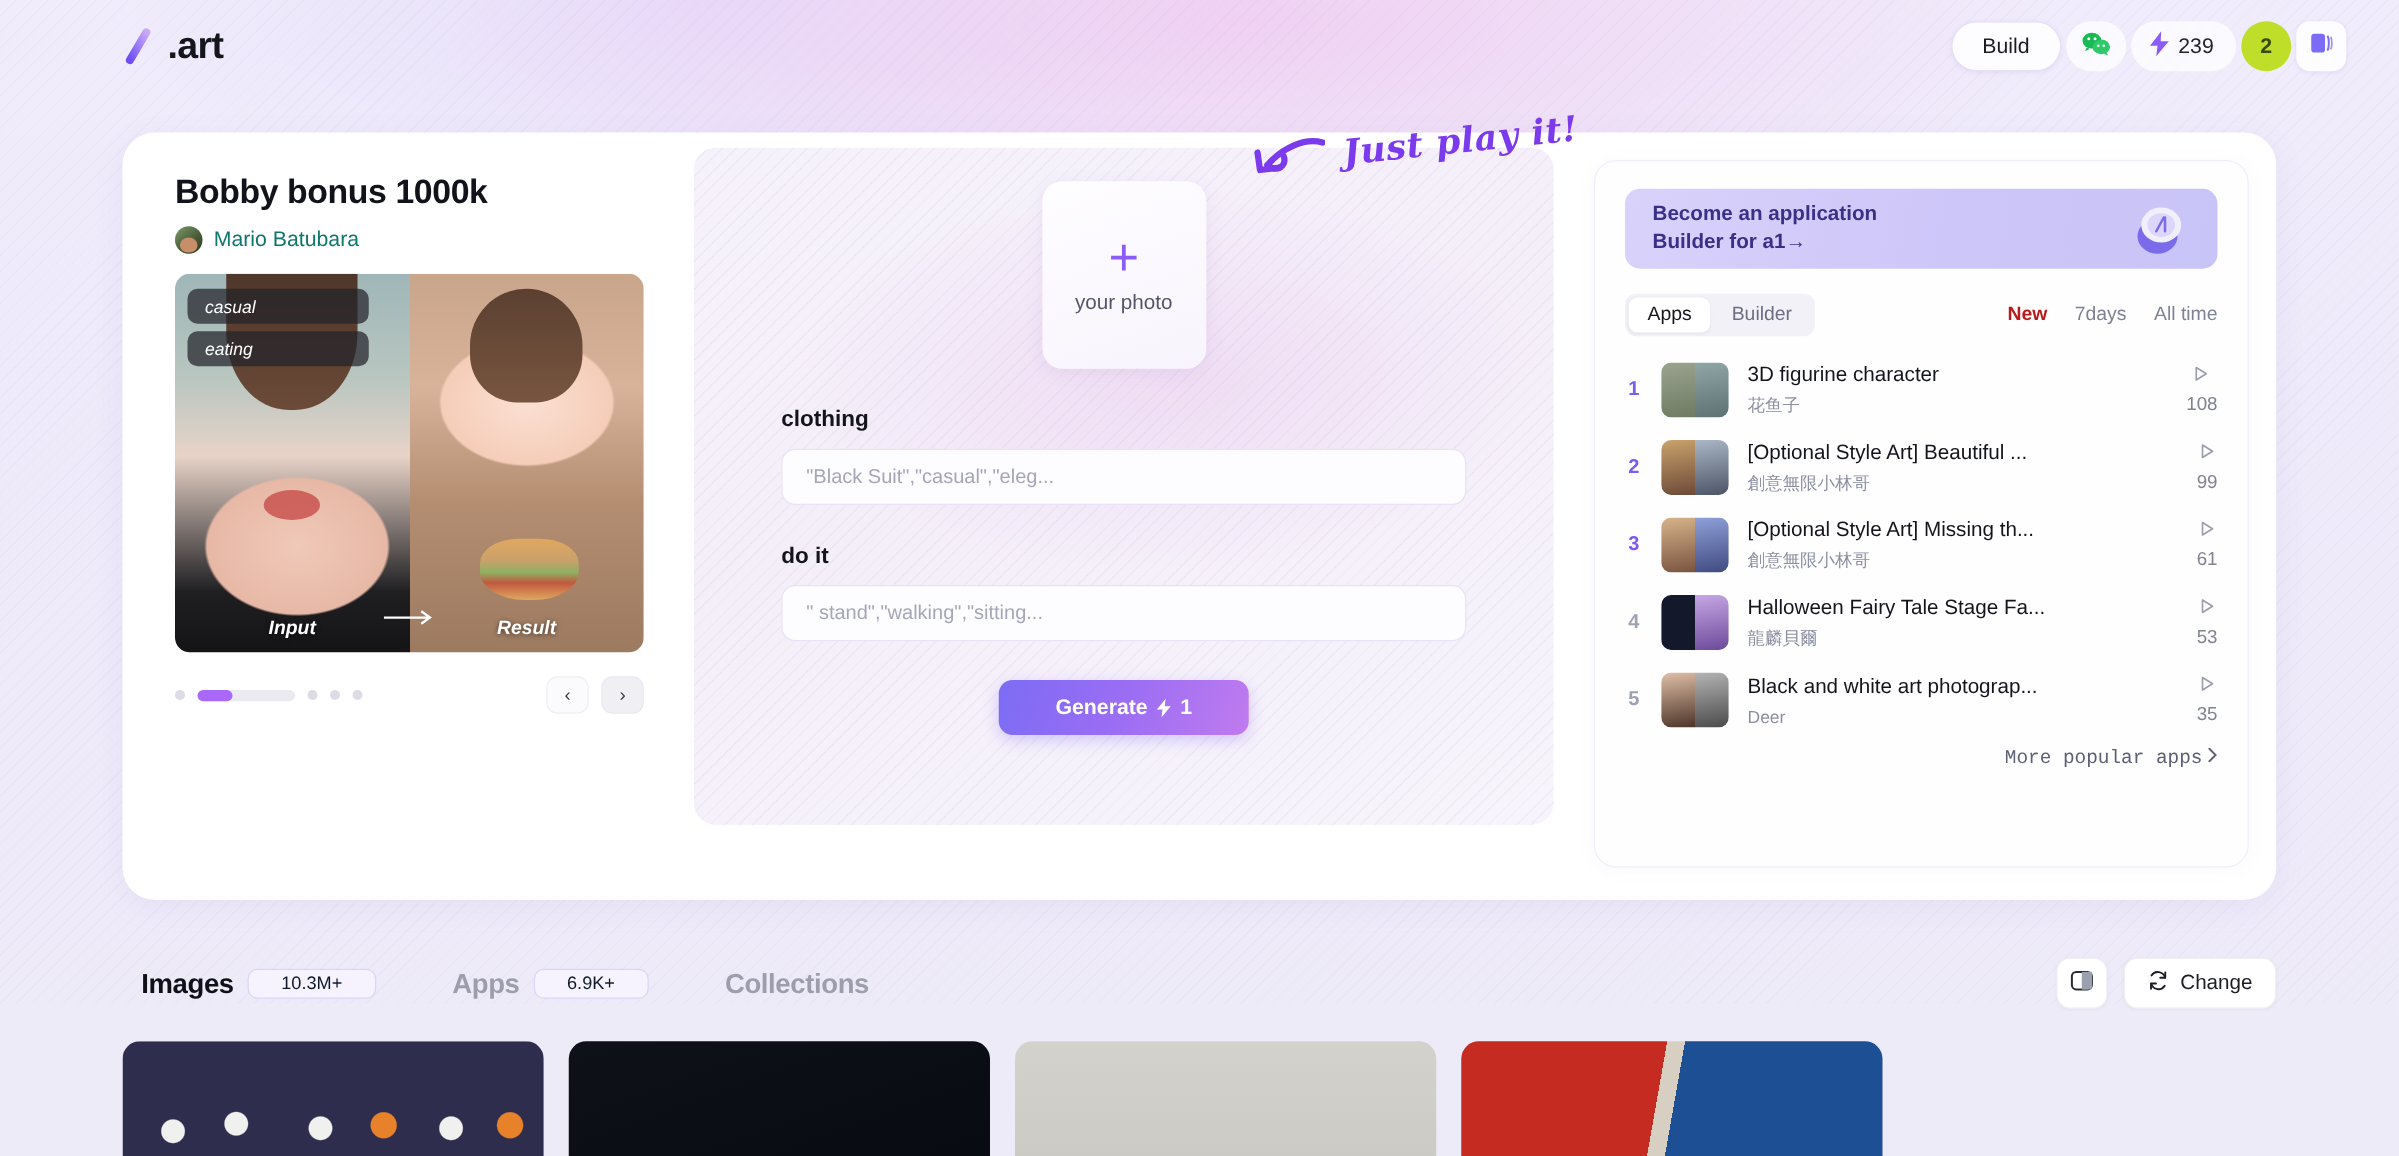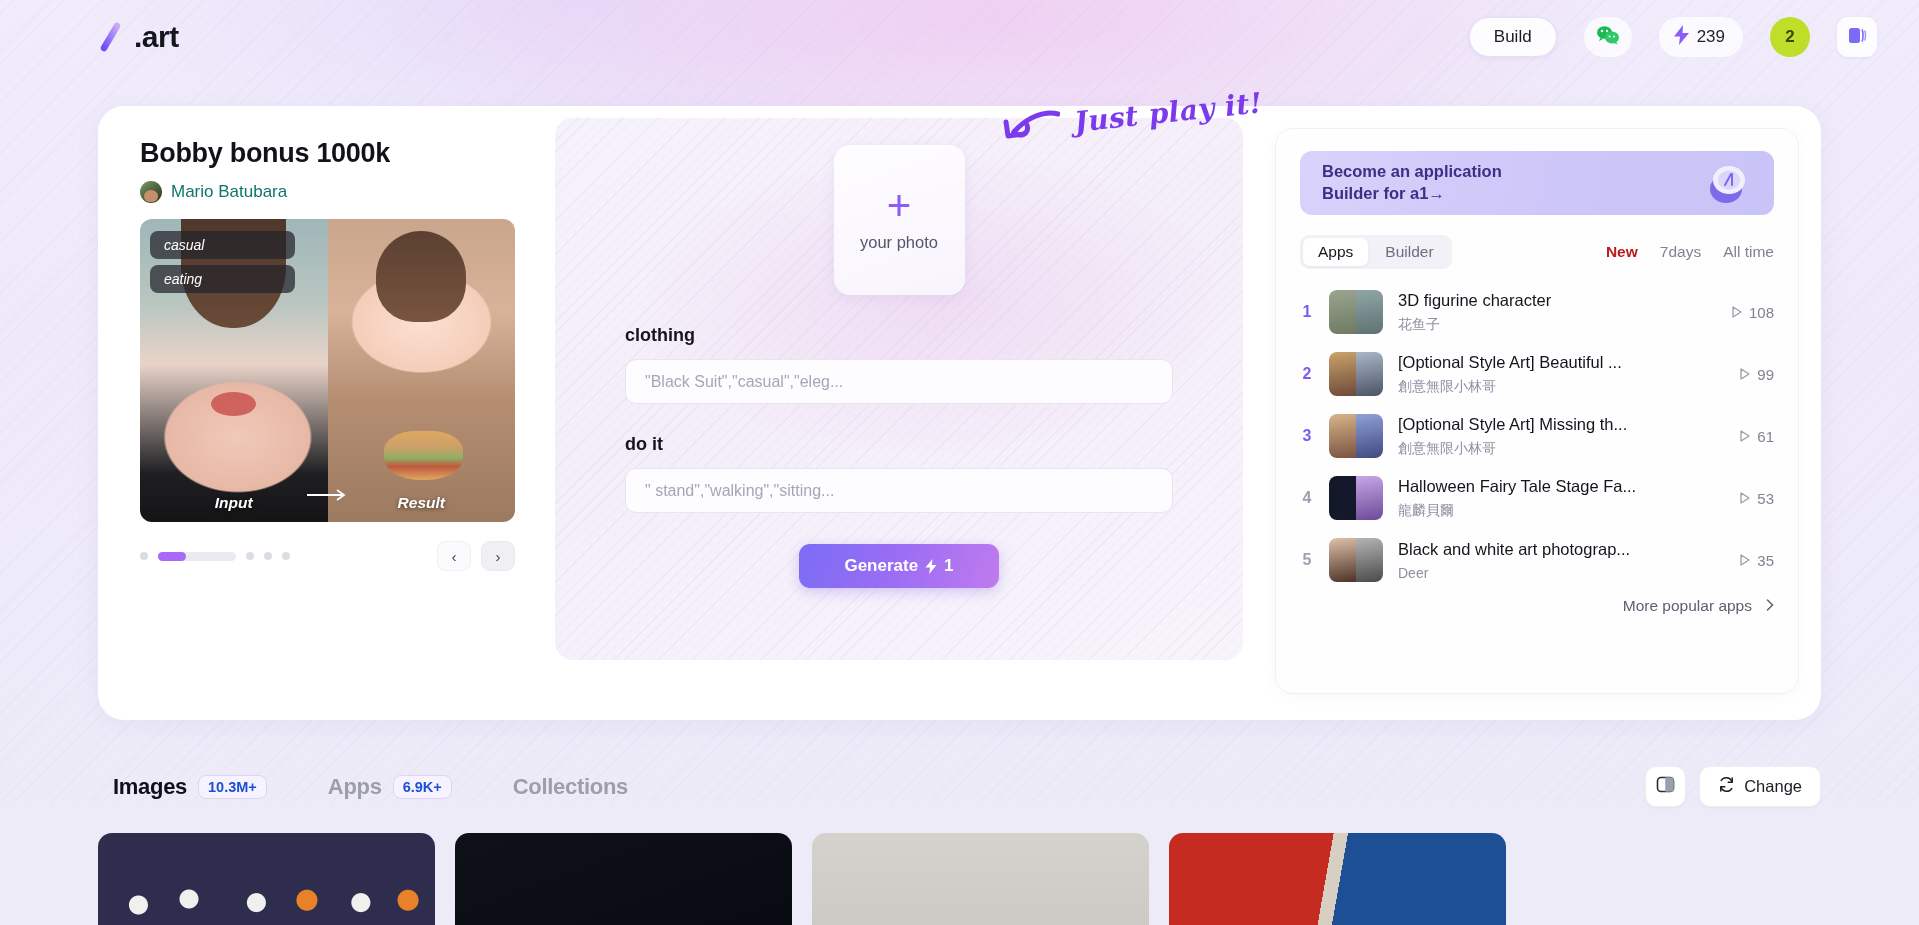--- a/index.html
+++ b/index.html
@@ -26,21 +26,21 @@
   
   .header {
     position: absolute; top: 0; left: 0; right: 0; height: 74px;
     display: flex; align-items: center; z-index: 40;
   }
   .logo-wrap { display: flex; align-items: center; margin-left: 98px; gap: 2px; }
   .logo-mark { width: 34px; height: 34px; position: relative; }
   .logo-text { font-size: 30px; font-weight: 700; letter-spacing: -.5px; color: #15161c; }
   .header-right {
     margin-left: auto; margin-right: 42px;
-    display: flex; align-items: center; gap: 27px;
+    display: flex; align-items: center; gap: 4px;
   }
   .build-btn {
     background: #fdfcff; border: 1px solid #e6e0f5; border-radius: 999px;
     height: 40px; padding: 0 24px; display: flex; align-items: center;
     font-size: 17px; color: #1b1c22; cursor: pointer;
     box-shadow: 0 1px 4px rgba(120,90,200,.10);
   }
   .chip {
     background: rgba(255,255,255,.72); border-radius: 999px; height: 40px;
     display: flex; align-items: center; gap: 7px; padding: 0 16px;
@@ -256,39 +256,39 @@
   }
   .rank-thumb .half { width: 50%; height: 100%; }
   .rank-meta { flex: 1; min-width: 0; }
   .rank-title {
     font-size: 16.5px; color: #14151c; white-space: nowrap; overflow: hidden;
     text-overflow: ellipsis; line-height: 1.3;
   }
   .rank-author { font-size: 14px; color: #8c8fa1; margin-top: 4px; }
   .rank-plays {
     display: flex; align-items: center; gap: 6px; font-size: 15px; color: #81848f;
-    flex-shrink: 0; padding-left: 12px;
+    flex-shrink: 0; padding-left: 12px; flex-direction: column;
   }
   .more-row { display: flex; justify-content: flex-end; padding-top: 6px; }
   .more-link {
-    display: flex; align-items: center; gap: 14px;
-    font-size: 15.5px; color: #5d6073; cursor: pointer;
+    display: flex; align-items: center; gap: 4px;
+    font-size: 15.5px; color: #5d6073; cursor: pointer; font-family: Liberation Mono, monospace;
   }
 
   
   .bottom {
     position: absolute; left: 98px; top: 766px; width: 1723px;
   }
   .bottom-tabs { display: flex; align-items: center; }
   .btab { display: flex; align-items: center; gap: 11px; margin-right: 46px; cursor: pointer; }
   .btab-label { font-size: 22px; font-weight: 700; color: #9c9eac; letter-spacing: -.3px; margin-left: 15px; }
   .btab.active .btab-label { color: #101118; }
   .btab-badge {
     border: 1px solid #ddd4f7; background: #f6f3fe; border-radius: 8px;
-    padding: 3px 9px; font-size: 14.5px; color: #1d4ed8; font-weight: bold;
+    padding: 3px 26px; font-size: 14.5px; color: #0f172a;
   }
   .bottom-actions { margin-left: auto; display: flex; gap: 13px; align-items: center; }
   .ghost-btn {
     height: 41px; border-radius: 11px; background: #fff; border: 1px solid #eeedf3;
     display: flex; align-items: center; gap: 9px; padding: 0 18px;
     font-size: 16.5px; color: #1b1c24; cursor: pointer;
     box-shadow: 0 1px 3px rgba(0,0,0,.04);
   }
   .ghost-btn.square { width: 41px; padding: 0; justify-content: center; }
 

